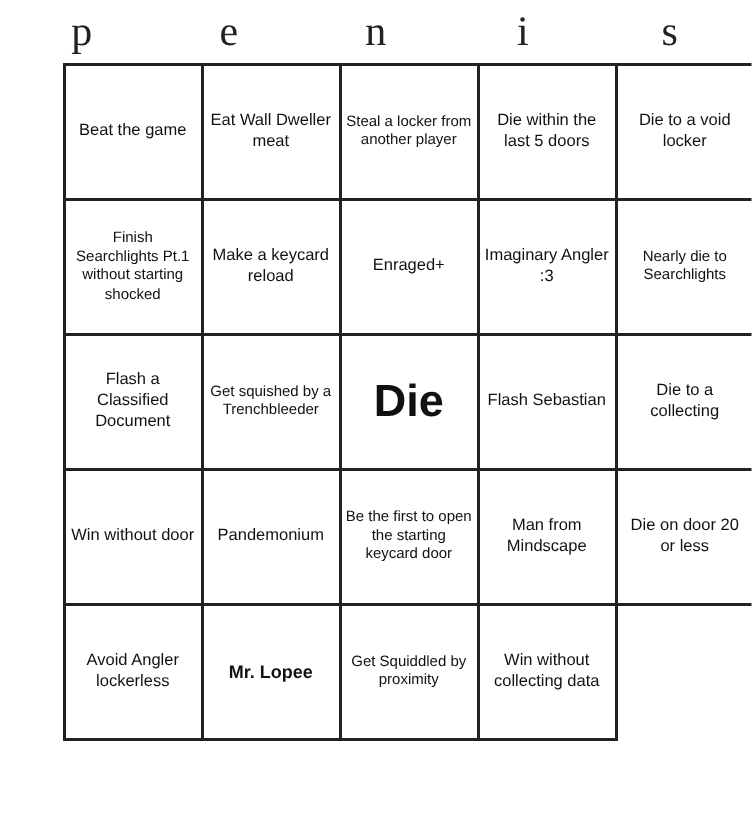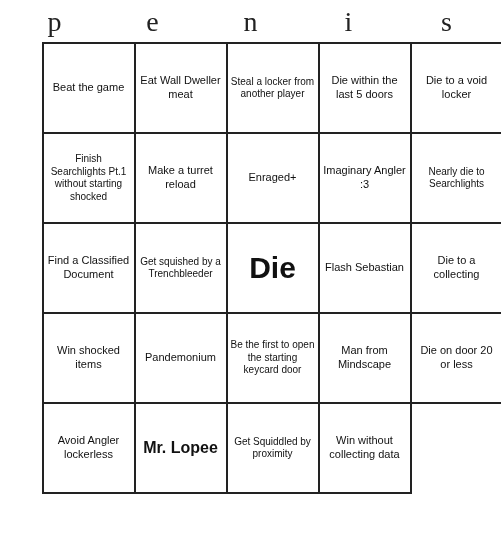--- a/index.html
+++ b/index.html
@@ -48,21 +48,21 @@
       line-height: 1.25;
       color: #111;
       background: #fff;
       word-break: break-word;
     }
     .cell.large-text {
       font-size: 30px;
       font-weight: bold;
     }
     .cell.medium-text {
-      font-size: 16px;
+      font-size: 12px;
       font-weight: bold;
     }
     .cell.small-text {
       font-size: 10px;
     }
   </style>
 </head>
 <body>
 
 <div class="header">
@@ -73,30 +73,30 @@
   <span class="header-letter">s</span>
 </div>
 
 <div class="bingo-grid" id="bingo-grid">
 <div class="cell">Beat the game</div>
     <div class="cell">Eat Wall Dweller meat</div>
     <div class="cell small-text">Steal a locker from another player</div>
     <div class="cell">Die within the last 5 doors</div>
     <div class="cell">Die to a void locker</div>
     <div class="cell small-text">Finish Searchlights Pt.1 without starting shocked</div>
-    <div class="cell">Make a turret reload</div>
+    <div class="cell">Make a keycard reload</div>
     <div class="cell">Enraged+</div>
     <div class="cell">Imaginary Angler :3</div>
     <div class="cell small-text">Nearly die to Searchlights</div>
-    <div class="cell">Find a Classified Document</div>
+    <div class="cell">Flash a Classified Document</div>
     <div class="cell small-text">Get squished by a Trenchbleeder</div>
     <div class="cell large-text">Die</div>
     <div class="cell">Flash Sebastian</div>
     <div class="cell">Die to a collecting</div>
-    <div class="cell">Win shocked items</div>
+    <div class="cell">Win without door</div>
     <div class="cell">Pandemonium</div>
     <div class="cell small-text">Be the first to open the starting keycard door</div>
     <div class="cell">Man from Mindscape</div>
     <div class="cell">Die on door 20 or less</div>
     <div class="cell">Avoid Angler lockerless</div>
     <div class="cell medium-text">Mr. Lopee</div>
     <div class="cell small-text">Get Squiddled by proximity</div>
     <div class="cell">Win without collecting data</div>
   </div>
 

